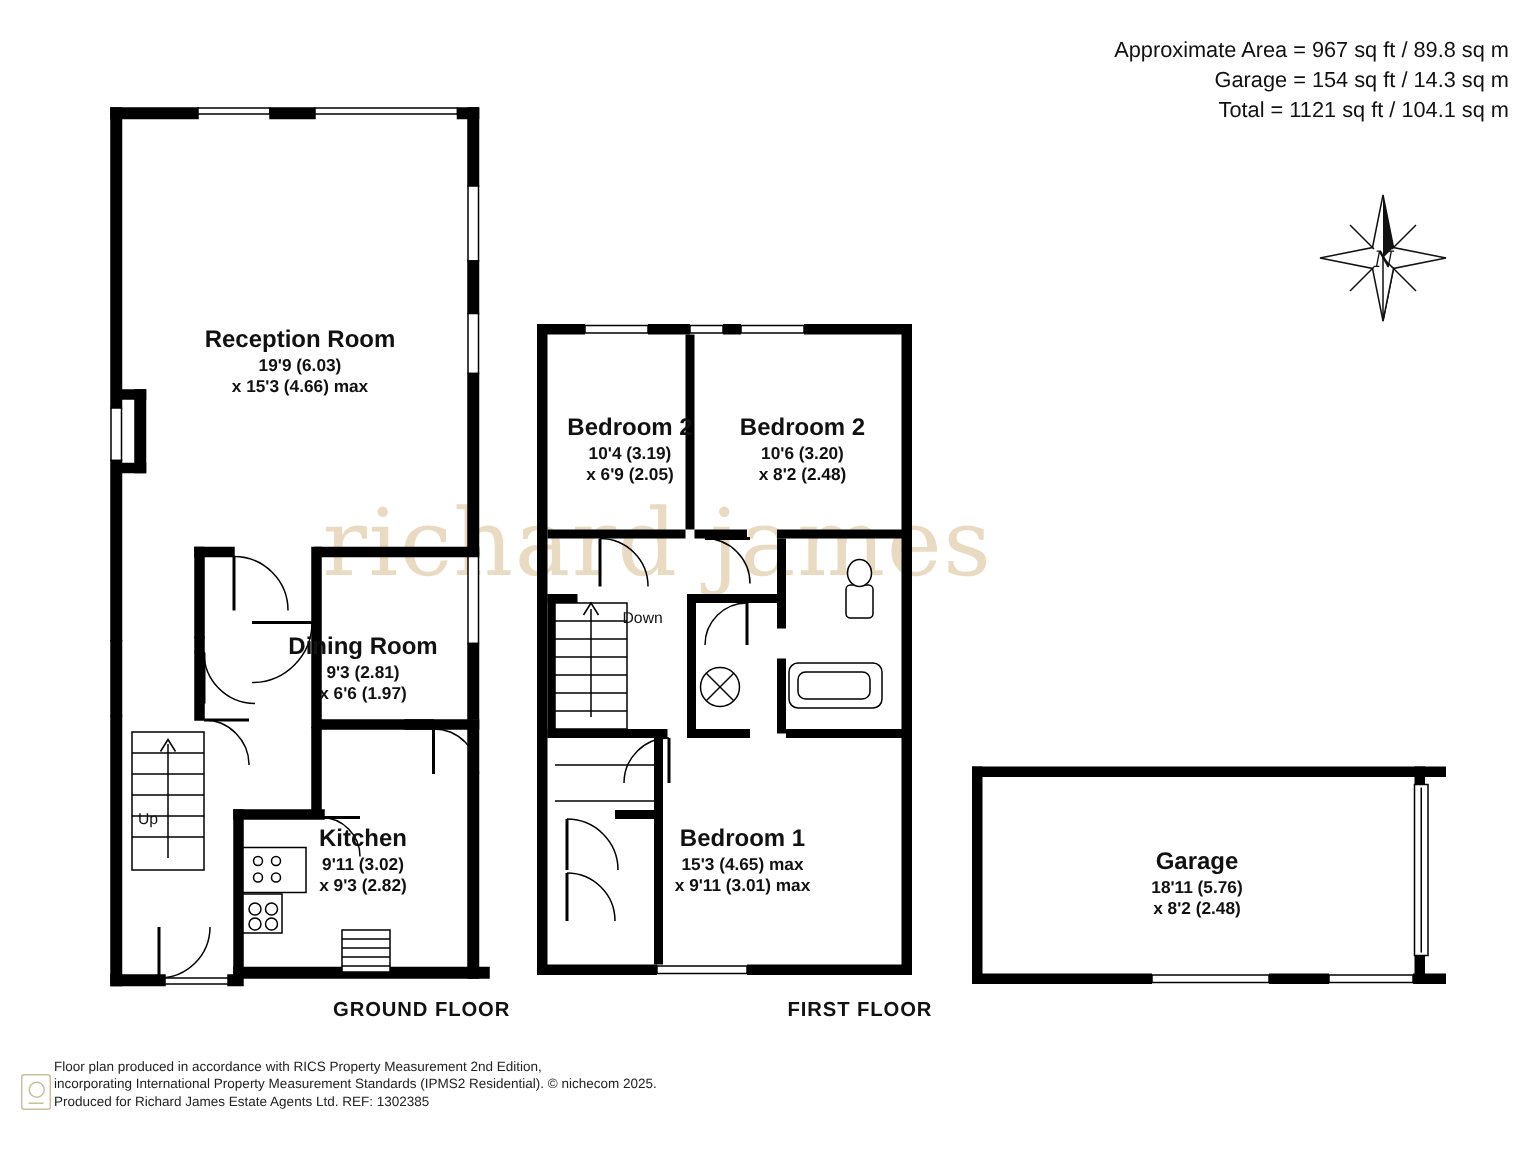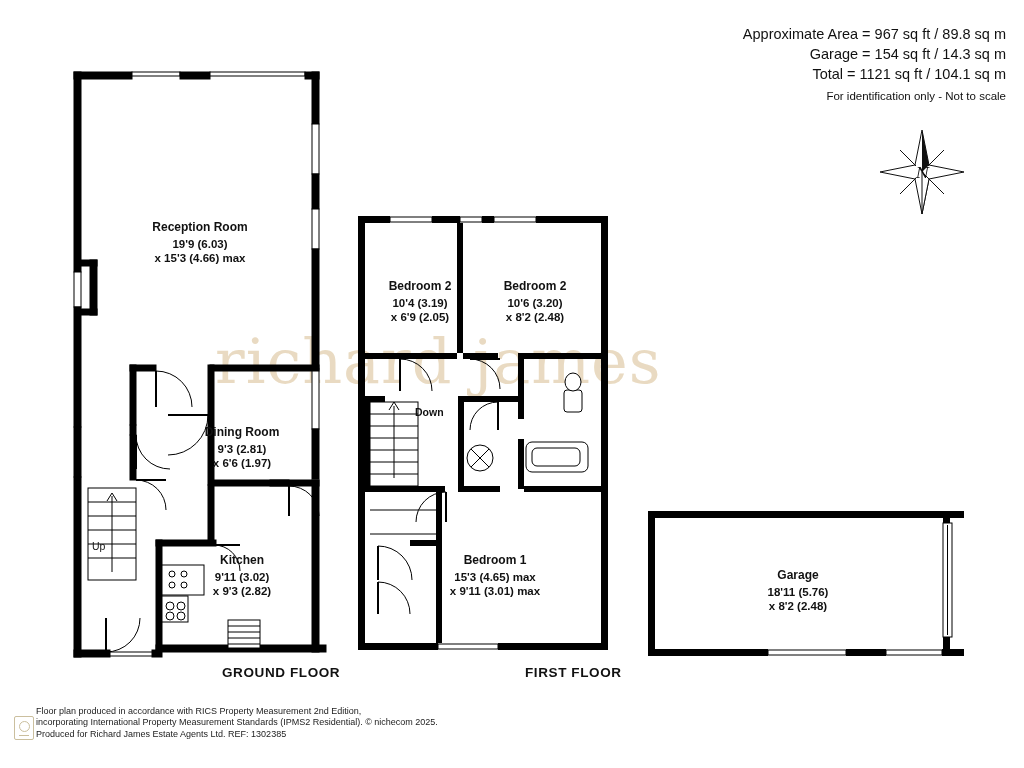--- a/index.html
+++ b/index.html
@@ -70,21 +70,21 @@
   .room {
     position: absolute;
     text-align: center;
     font-size: 11.5px;
     line-height: 14.5px;
     color: #111;
     white-space: nowrap;
   }
   .room .name {
     font-weight: bold;
-    font-size: 12px;
+    font-size: 16px;
     display: block;
     margin-bottom: 2px;
   }
   .room .dim { display: block; font-weight: bold; }
   .tiny-label {
     position: absolute;
     font-size: 10.5px;
     color: #111;
   }
   
@@ -124,21 +124,20 @@
 </style>
 </head>
 <body>
 
 <div class="stage">
 
   <div class="area-summary">
     <div>Approximate Area = 967 sq ft / 89.8 sq m</div>
     <div>Garage = 154 sq ft / 14.3 sq m</div>
     <div>Total = 1121 sq ft / 104.1 sq m</div>
-    <div class="small">For identification only - Not to scale</div>
   </div>
 
   <div class="watermark">richard james</div>
 
   <div class="compass">
     <svg width="100" height="100" viewBox="0 0 100 100">
       <g fill="none" stroke="#111" stroke-width="1">
         <path d="M50 8 L57 43 L92 50 L57 57 L50 92 L43 57 L8 50 L43 43 Z"></path>
         <path d="M72 28 L56 44 M28 72 L44 56 M72 72 L56 56 M28 28 L44 44"></path>
       </g>
@@ -380,21 +379,21 @@
     <span class="dim">x 9'11 (3.01) max</span>
   </div>
 
   <div class="room" style="left:718px; top:568px; width:160px;">
     <span class="name">Garage</span>
     <span class="dim">18'11 (5.76)</span>
     <span class="dim">x 8'2 (2.48)</span>
   </div>
 
   <div class="tiny-label" style="left:92px; top:540px;">Up</div>
-  <div class="tiny-label" style="left:415px; top:406px;font-weight:bold;">Down</div>
+  <div class="tiny-label" style="left:415px; top:406px;">Down</div>
 
   <div class="floor-label" style="left:222px; top:665px;">GROUND FLOOR</div>
   <div class="floor-label" style="left:525px; top:665px;">FIRST FLOOR</div>
 
   <div class="footer-icon"></div>
   <div class="footer">
     <div>Floor plan produced in accordance with RICS Property Measurement 2nd Edition,</div>
     <div>incorporating International Property Measurement Standards (IPMS2 Residential).   © nichecom 2025.</div>
     <div>Produced for Richard James Estate Agents Ltd.   REF: 1302385</div>
   </div>

